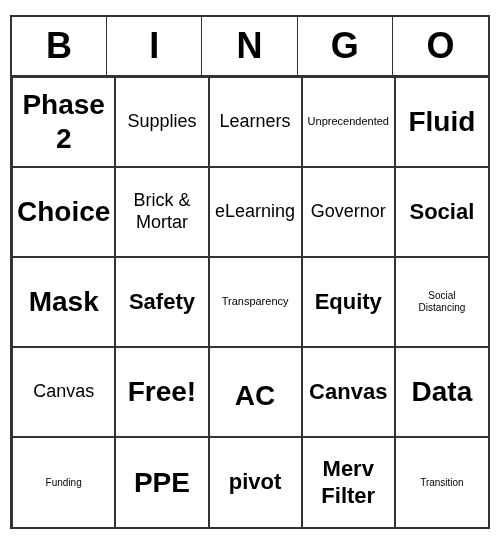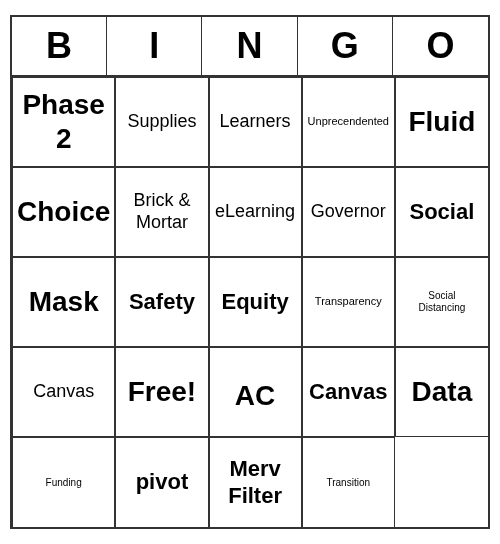--- a/index.html
+++ b/index.html
@@ -106,24 +106,24 @@
       <div class="bingo-cell">
         <span class="cell-text size-lg" style="white-space: pre-line;">Social</span>
       </div>
       <div class="bingo-cell">
         <span class="cell-text size-xl" style="white-space: pre-line;">Mask</span>
       </div>
       <div class="bingo-cell">
         <span class="cell-text size-lg" style="white-space: pre-line;">Safety</span>
       </div>
       <div class="bingo-cell">
-        <span class="cell-text size-lg" style="white-space: pre-line;">Equity</span>
+        <span class="cell-text size-xs" style="white-space: pre-line;">Transparency</span>
       </div>
       <div class="bingo-cell">
-        <span class="cell-text size-xs" style="white-space: pre-line;">Transparency</span>
+        <span class="cell-text size-lg" style="white-space: pre-line;">Equity</span>
       </div>
       <div class="bingo-cell">
         <span class="cell-text size-sm" style="white-space: pre-line;">Social
 Distancing</span>
       </div>
       <div class="bingo-cell">
         <span class="cell-text size-md" style="white-space: pre-line;">Canvas</span>
       </div>
       <div class="bingo-cell">
         <span class="cell-text size-xl" style="white-space: pre-line;">Free!</span>
@@ -134,20 +134,23 @@
       <div class="bingo-cell">
         <span class="cell-text size-lg" style="white-space: pre-line;">Canvas</span>
       </div>
       <div class="bingo-cell">
         <span class="cell-text size-xl" style="white-space: pre-line;">Data</span>
       </div>
       <div class="bingo-cell">
         <span class="cell-text size-sm" style="white-space: pre-line;">Funding</span>
       </div>
       <div class="bingo-cell">
+        <span class="cell-text size-xl" style="white-space: pre-line;">PPE</span>
+      </div>
+      <div class="bingo-cell">
         <span class="cell-text size-lg" style="white-space: pre-line;">pivot</span>
       </div>
       <div class="bingo-cell">
         <span class="cell-text size-lg" style="white-space: pre-line;">Merv
 Filter</span>
       </div>
       <div class="bingo-cell">
         <span class="cell-text size-sm" style="white-space: pre-line;">Transition</span>
       </div>
     </div>

